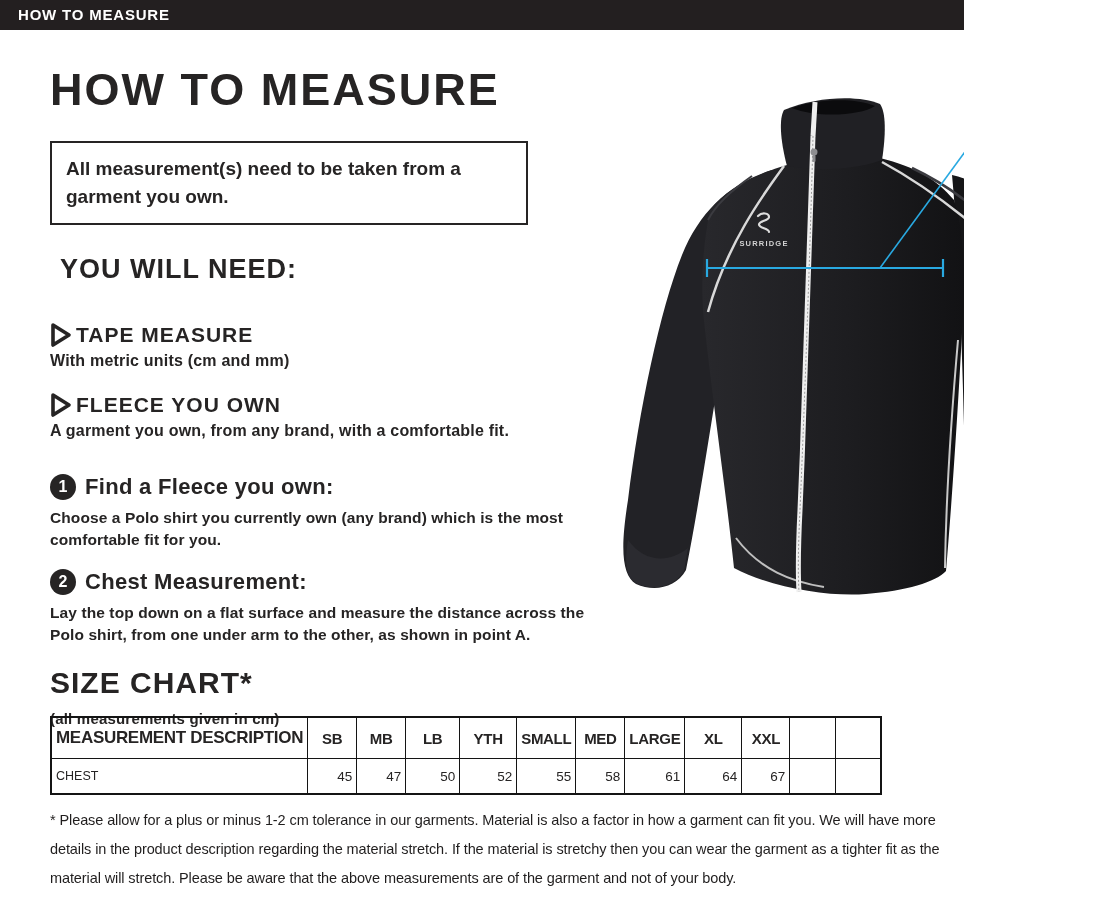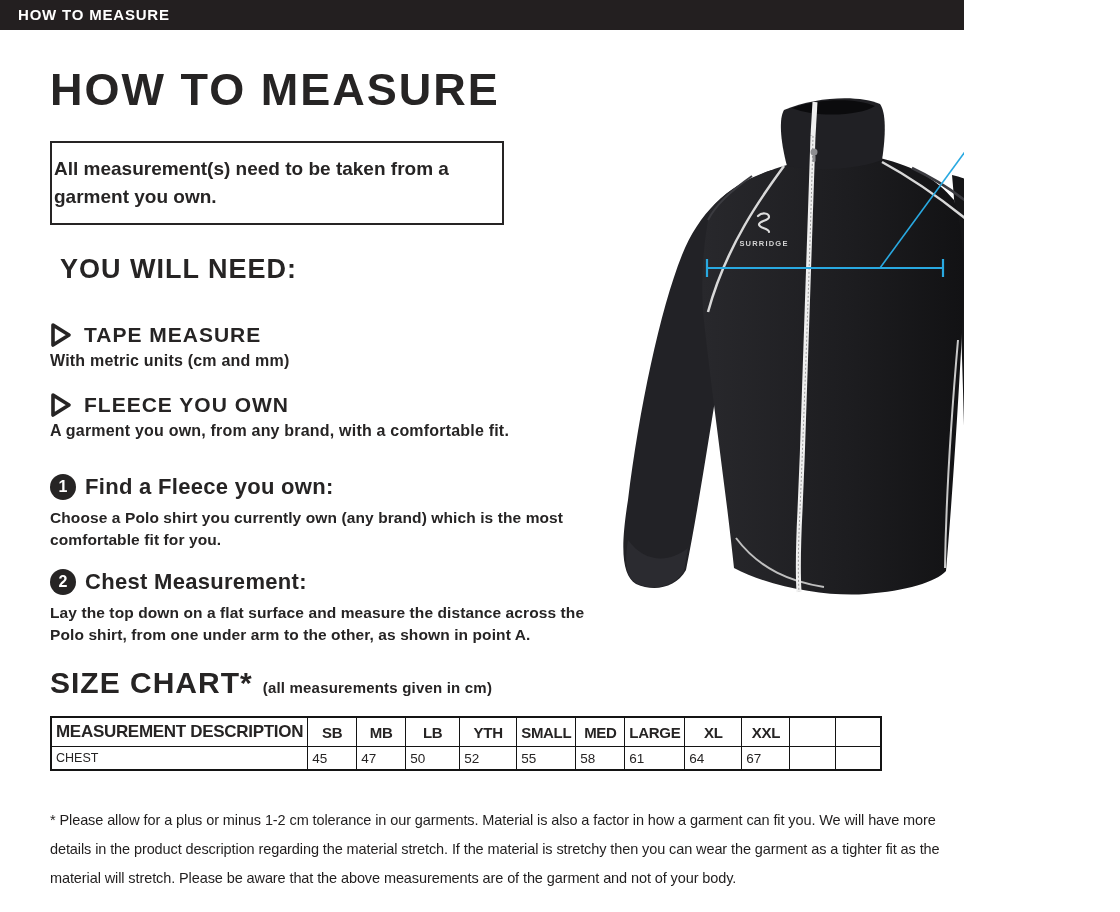--- a/index.html
+++ b/index.html
@@ -9,49 +9,49 @@
   
   .topbar{position:absolute;left:0;top:0;width:1120px;height:30px;background:#231f20;}
   .topbar-title{position:absolute;left:18px;top:0;line-height:30px;color:#fff;
                 font-size:15px;font-weight:bold;letter-spacing:.8px;}
   .topbar-logo{position:absolute;right:8px;top:1px;width:46px;height:28px;}
 
   
   .h1{position:absolute;left:50px;top:64px;font-size:45px;font-weight:bold;
       letter-spacing:2px;color:#262424;}
   .notice-box{position:absolute;left:50px;top:141px;width:446px;border:2px solid #262424;
-              padding:12px 2px;font-size:19px;font-weight:bold;line-height:28px;}
+              padding:12px 14px;font-size:19px;font-weight:bold;line-height:28px;}
   .h2{position:absolute;left:60px;top:254px;font-size:27px;font-weight:bold;letter-spacing:1px;}
 
   .need-item{position:absolute;left:50px;}
-  .need-item .row{display:flex;align-items:center;gap:12px;}
+  .need-item .row{display:flex;align-items:center;gap:4px;}
   .need-title{font-size:21px;font-weight:bold;letter-spacing:1px;}
   .need-desc{font-size:16px;font-weight:bold;margin-top:4px;letter-spacing:.2px;}
   .tri{width:22px;height:26px;display:block;}
 
   .step{position:absolute;left:50px;width:545px;}
   .step-head{display:flex;align-items:center;gap:9px;}
   .step-badge{width:26px;height:26px;border-radius:50%;background:#262424;color:#fff;
               font-size:16px;font-weight:bold;display:flex;align-items:center;justify-content:center;}
   .step-title{font-size:22px;font-weight:bold;letter-spacing:.3px;}
   .step-desc{font-size:15.5px;font-weight:bold;line-height:22px;margin-top:7px;letter-spacing:.1px;}
 
-  .sizechart-head{position:absolute;left:50px;top:666px;display:flex;align-items:baseline;gap:10px;}
+  .sizechart-head{position:absolute;left:50px;top:666px;display:flex;align-items:baseline;gap:10px;flex-direction:column;}
   .sizechart-title{font-size:30px;font-weight:bold;letter-spacing:1px;}
   .sizechart-sub{font-size:15px;font-weight:bold;letter-spacing:.2px;}
 
   
   table.size-table{position:absolute;left:50px;top:716px;border-collapse:collapse;
                    table-layout:fixed;border:2px solid #141414;}
-  table.size-table th,table.size-table td{border:1px solid #141414;padding:0 4px;
+  table.size-table th,table.size-table td{border:1px solid #141414;padding:6px 4px;
                    overflow:hidden;white-space:nowrap;}
   table.size-table th{height:28px;font-size:15px;font-weight:bold;text-align:center;letter-spacing:-.3px;}
   table.size-table th.desc{font-size:17px;text-align:left;}
   table.size-table tr.metric td{height:20px;font-size:12px;font-weight:bold;letter-spacing:-.2px;}
-  table.size-table tr.vals td{height:22px;font-size:13.5px;text-align:left;}
+  table.size-table tr.vals td{height:22px;font-size:13.5px;text-align:right;}
   table.size-table tr.vals td.desc{font-size:12.5px;text-align:left;font-weight:normal;}
 
   .footnote{position:absolute;left:50px;top:806px;width:908px;font-size:14.5px;
             line-height:29px;color:#201e1e;letter-spacing:-.1px;}
 
   
   .figure{position:absolute;left:612px;top:70px;width:508px;height:600px;}
 </style>
 </head>
 <body>

